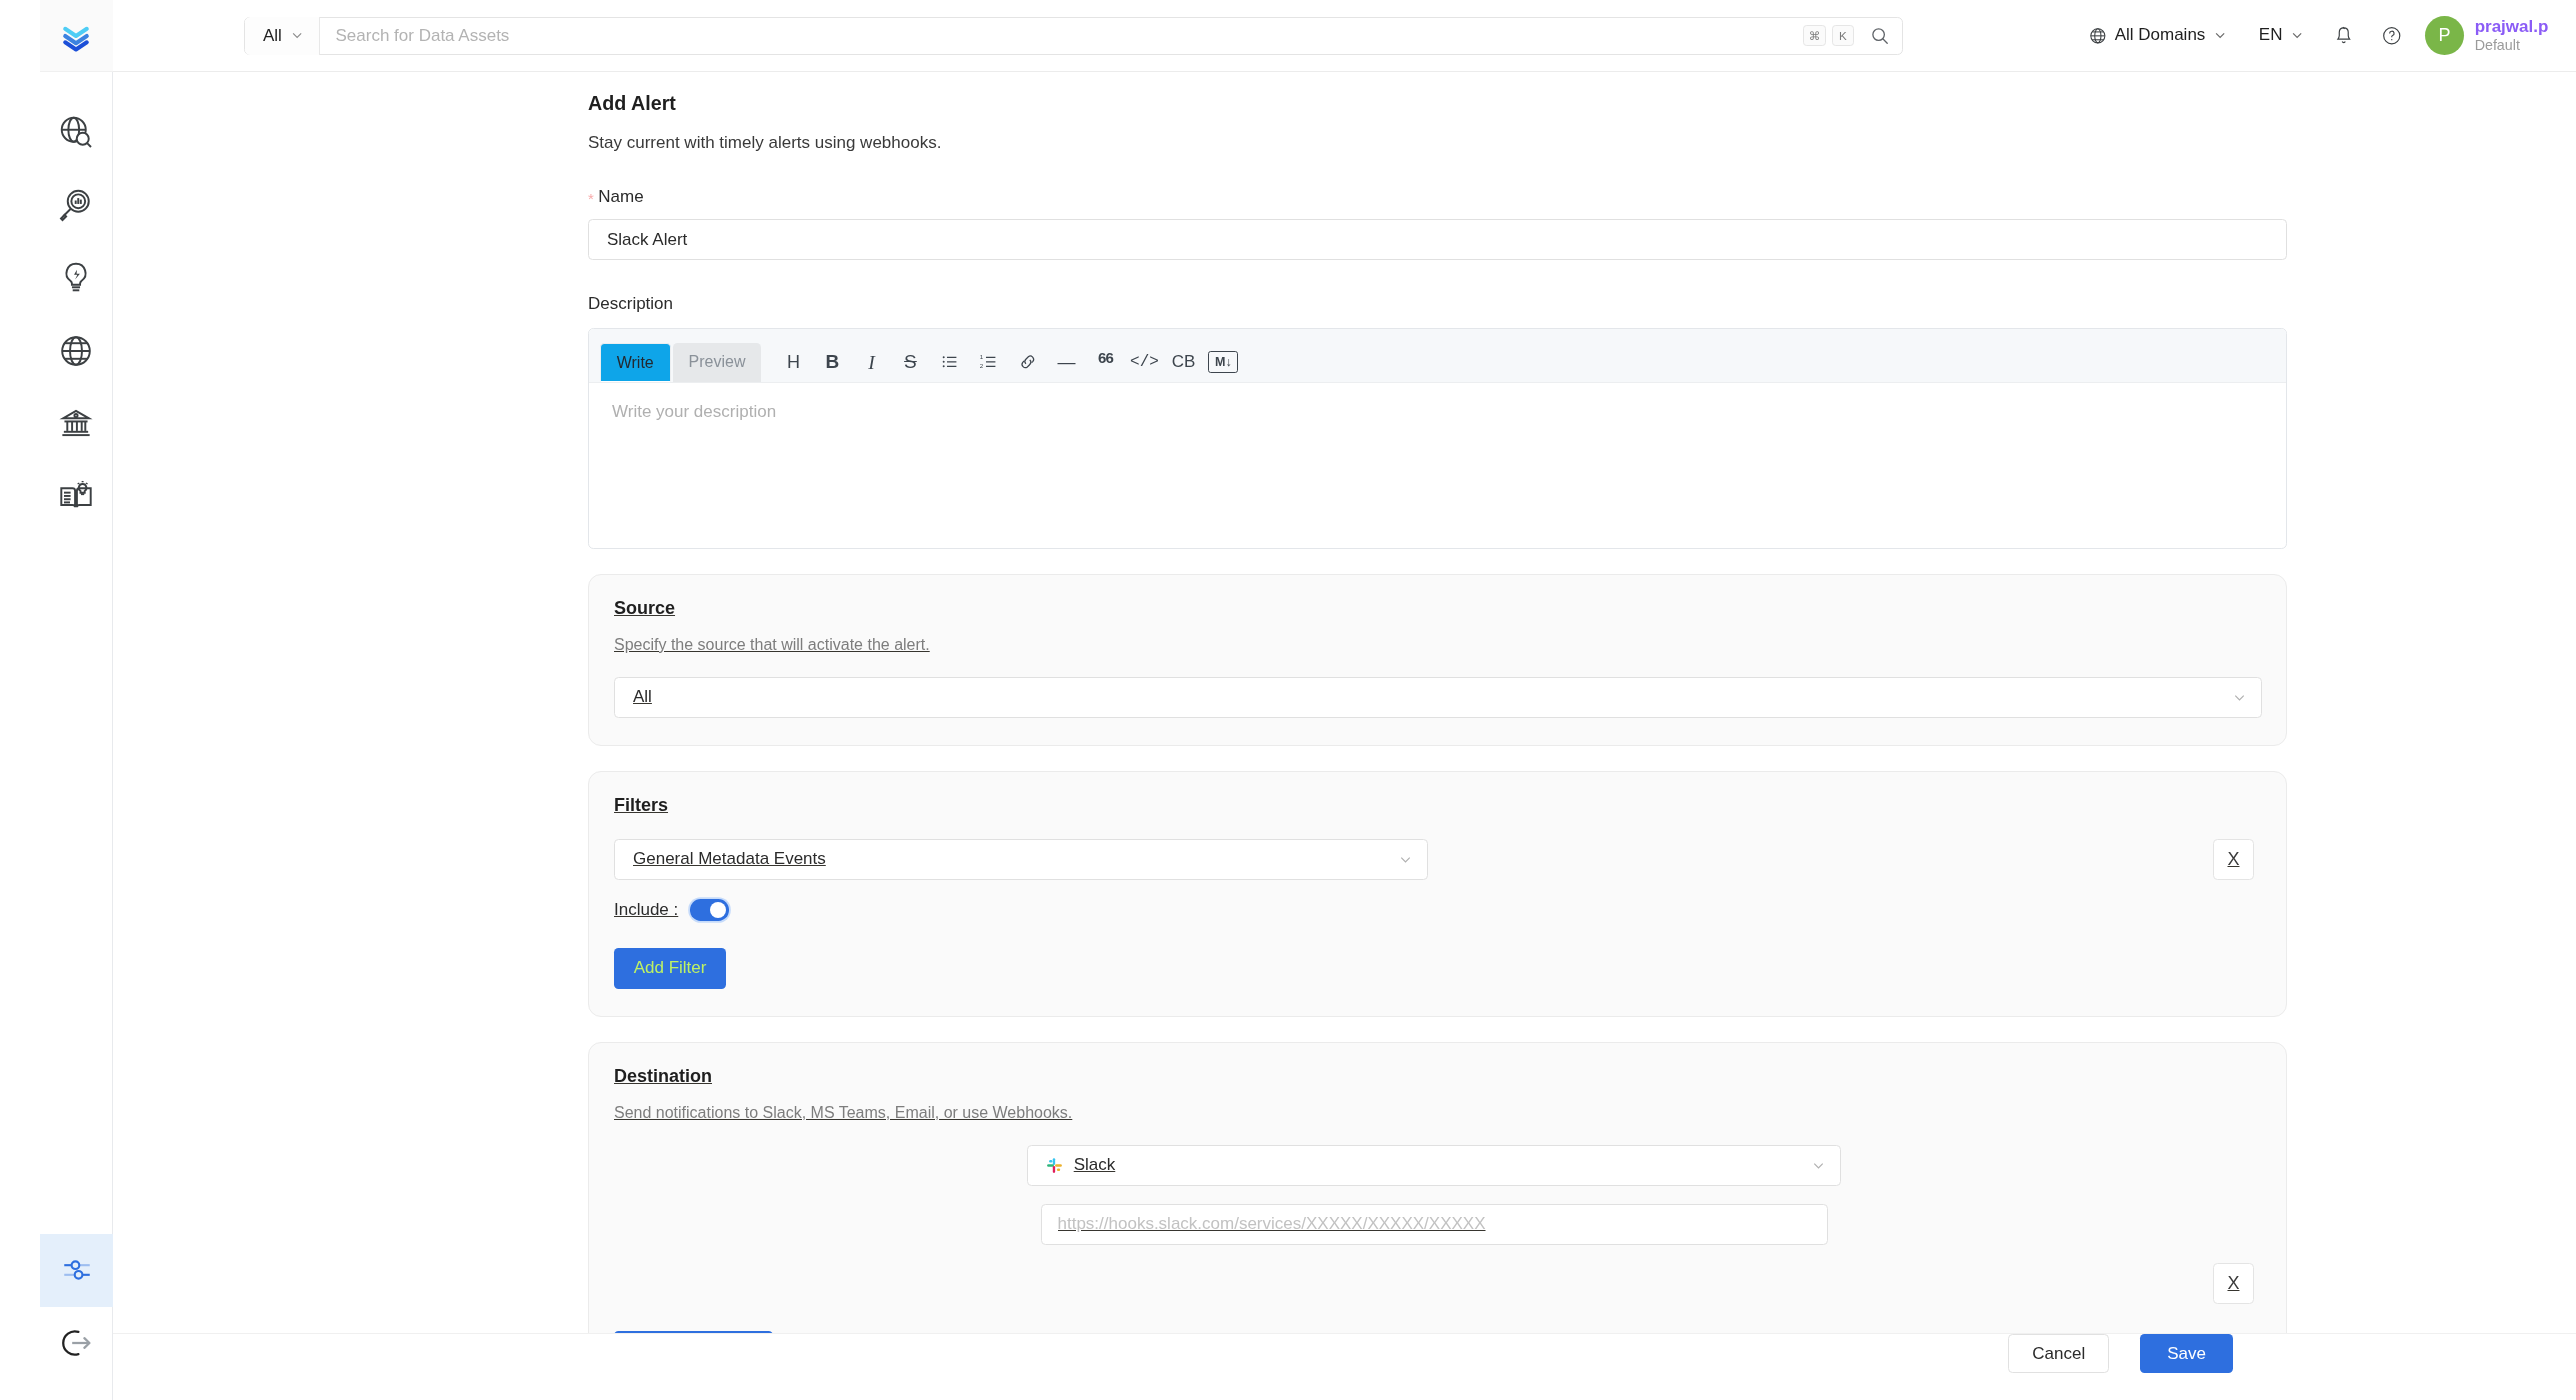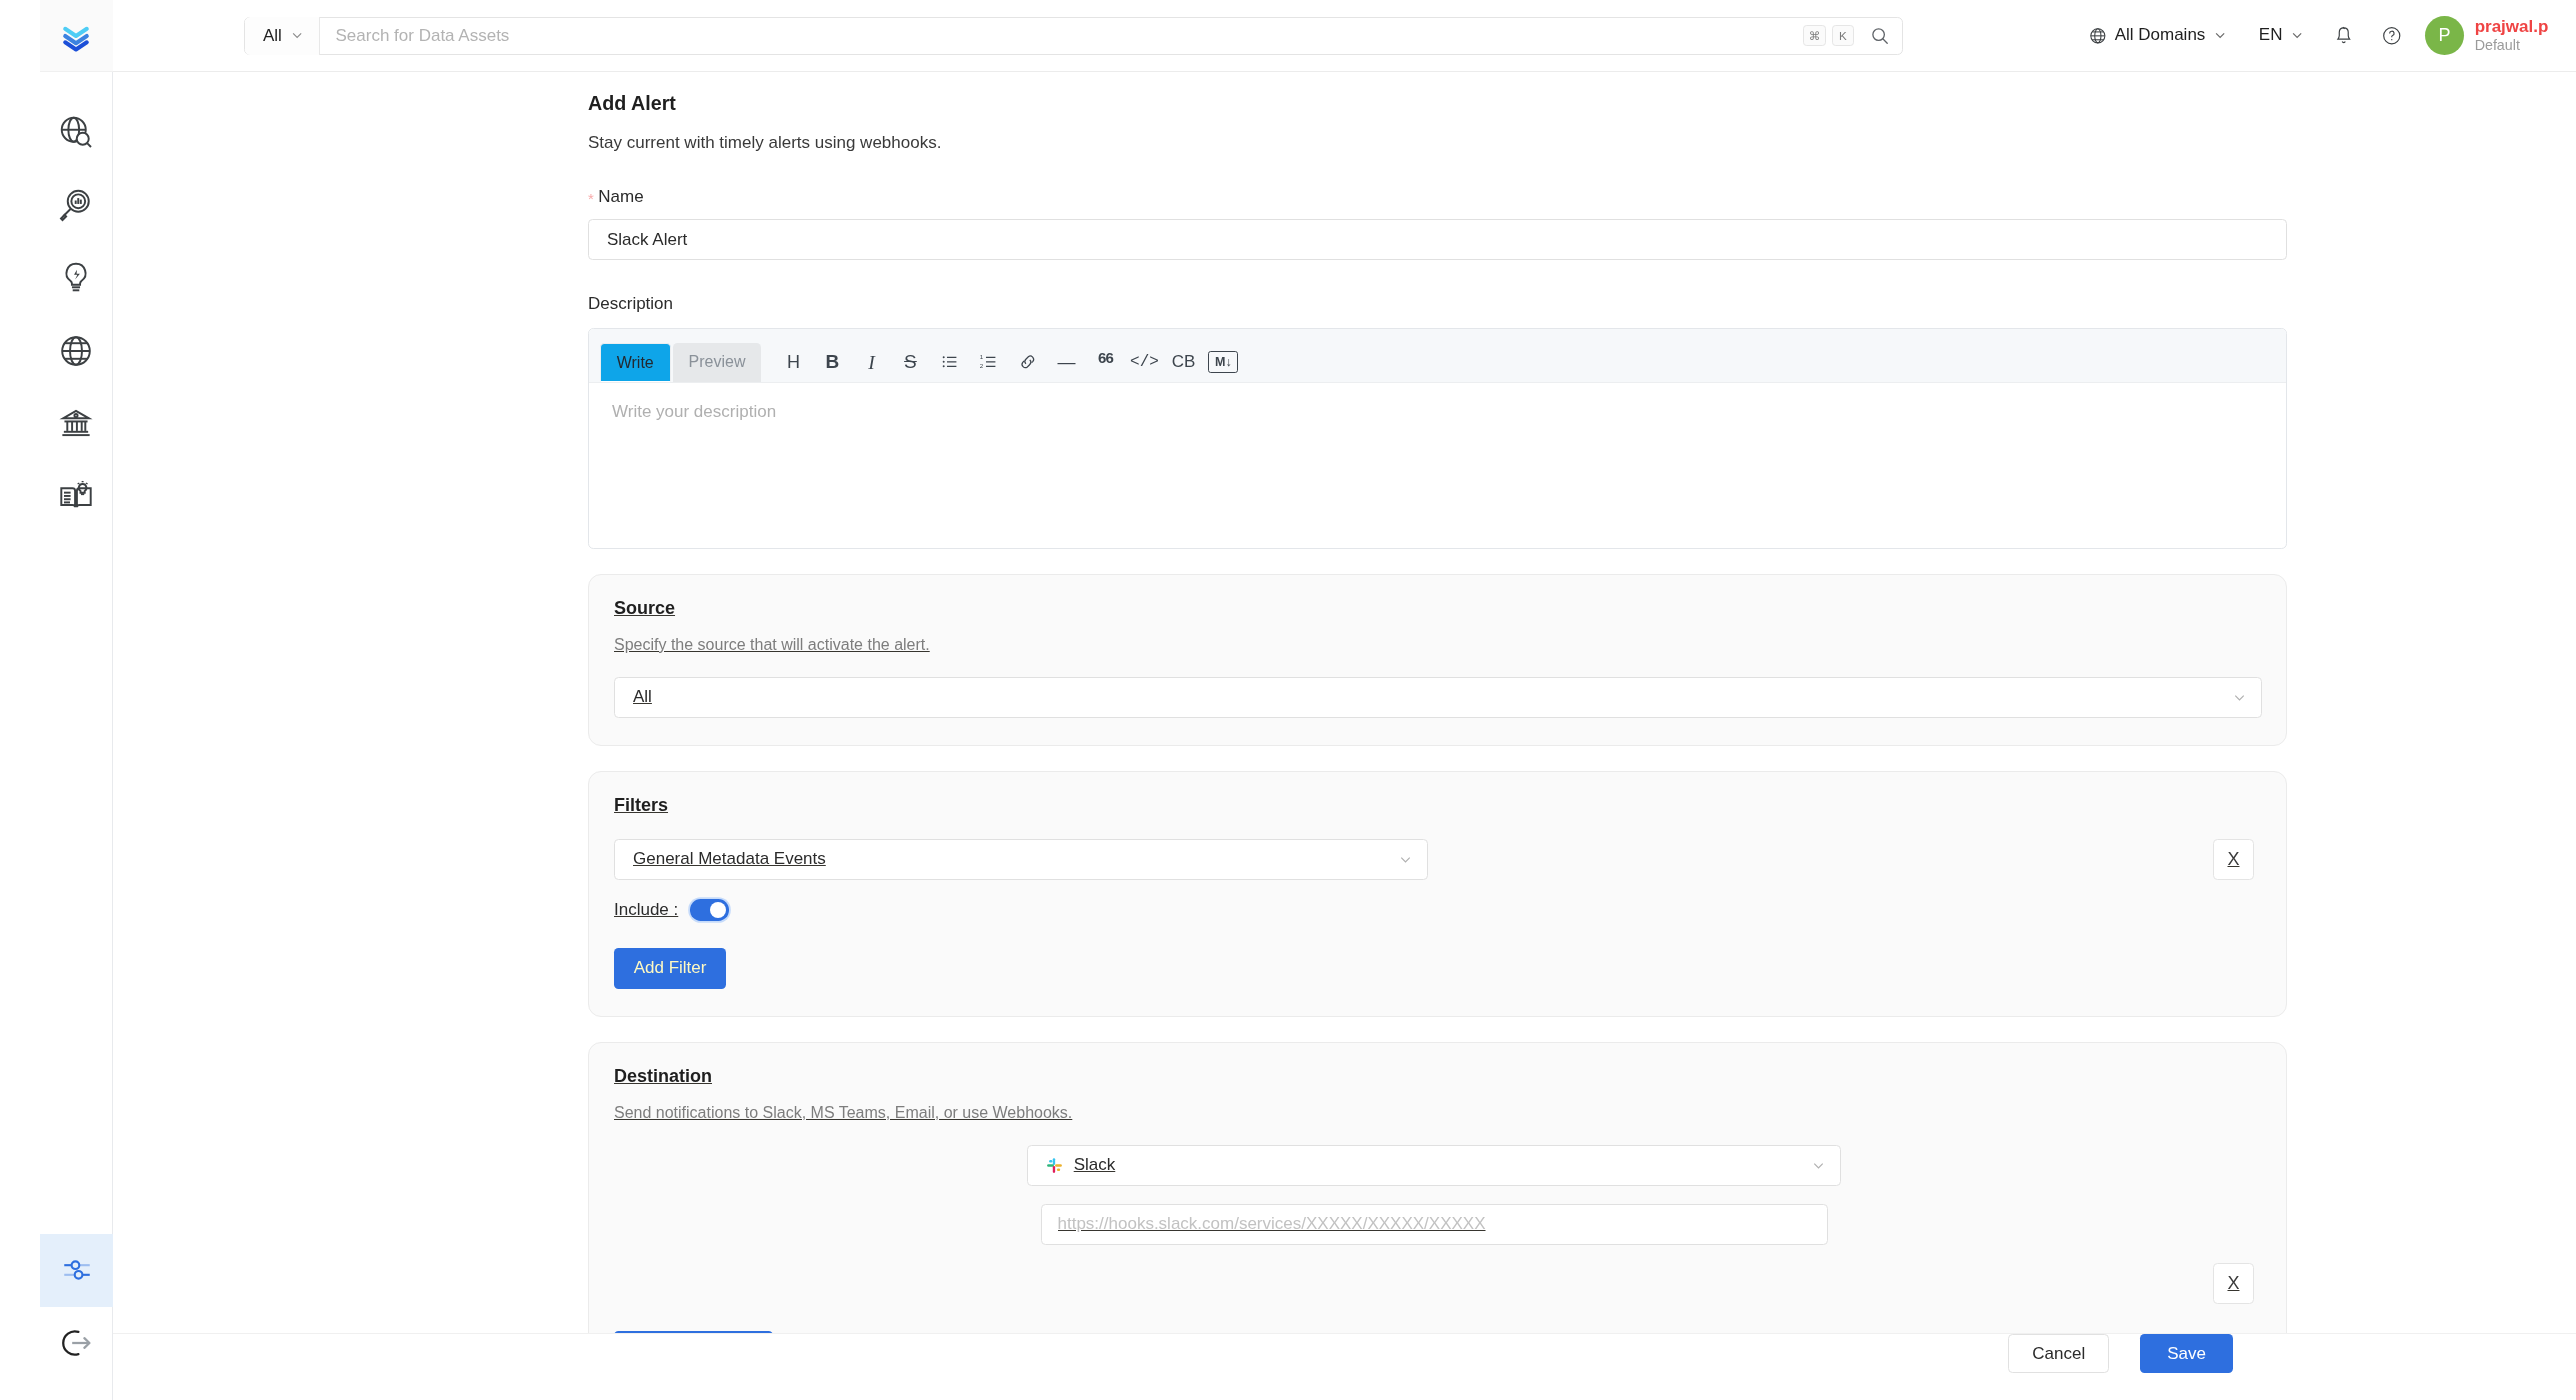--- a/index.html
+++ b/index.html
@@ -80,21 +80,21 @@
   .top-right { display: flex; align-items: center; gap: 0px; margin-left: auto; }
   .top-pill { display: flex; align-items: center; gap: 7.2px; font-size: 17px; color: #1f1f1f; padding: 0 16px; cursor: pointer; height: 39px; }
   .top-icon-btn { width: 48px; height: 39px; display: flex; align-items: center; justify-content: center; cursor: pointer; }
   .avatar {
     width: 39px; height: 39px; border-radius: 50%;
     background: #7ab648; color: #fff; font-size: 18px;
     display: flex; align-items: center; justify-content: center;
     margin-left: 9px;
   }
   .user-block { display: flex; flex-direction: column; margin-left: 10.7px; line-height: 1.25; cursor: pointer; }
-  .user-name { font-size: 17px; color: #ef4444; font-weight: bold; }
+  .user-name { font-size: 17px; color: #8b5cf6; font-weight: bold; }
   .user-sub { font-size: 14.3px; color: #9b9b9b; }
   .caret-btn { margin-left: 30px; cursor: pointer; display: flex; align-items:center; }
 
   
   .content-scroll {
     flex: 1; overflow: hidden; background: #fff;
     padding: 0px 0 0 0;
     position: relative;
   }
   .form-wrap { width: 1699px; margin-left: 475px; padding-top: 19.7px; }
@@ -177,21 +177,21 @@
 
   .include-row { display: flex; align-items: center; gap: 11.6px; margin-top: 19.7px; }
   .include-label { font-size: 17px; color: #2b2b2b; }
   .toggle {
     width: 39px; height: 21.5px; border-radius: 10.7px; background: #2e6fdf;
     position: relative; cursor: pointer; box-shadow: 0 0 0 1.8px #c6dbfa;
   }
   .toggle .knob { position: absolute; top: 2.7px; right: 2.7px; width: 16px; height: 16px; border-radius: 50%; background: #fff; }
 
   .btn-primary {
-    background: #2e6fdf; color: #fef9c3; border: none; border-radius: 4.5px;
+    background: #2e6fdf; color: #bef264; border: none; border-radius: 4.5px;
     height: 41px; padding: 0 19.7px; font-size: 17px; cursor: pointer;
     font-family: "Liberation Sans", sans-serif; margin-top: 27px;
   }
 
   .dest-row { display: flex; align-items: center; margin-top: 23px; gap: 18px; flex-direction: column; }
   .dest-select { width: 814px; }
   .dest-url {
     width: 787px; height: 41px; border: 0.9px solid #e0e0e0; border-radius: 4.5px;
     background: #fff; padding: 0 16px; font-size: 17px; color: #2b2b2b;
     outline: none; font-family: "Liberation Sans", sans-serif;

